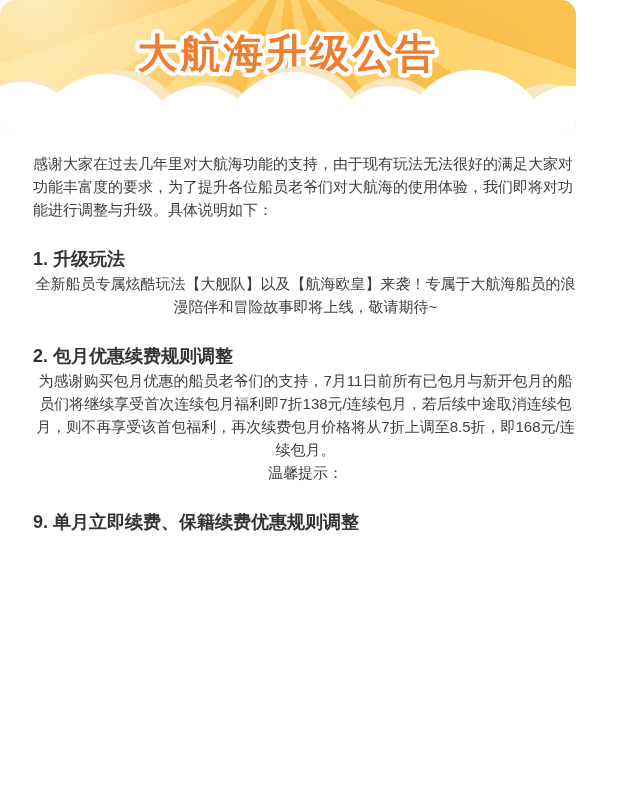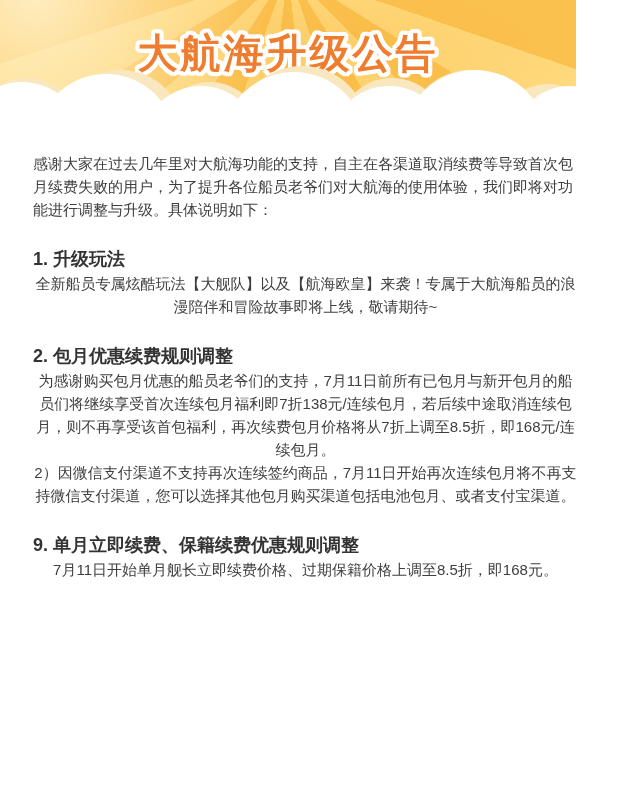--- a/index.html
+++ b/index.html
@@ -1,15 +1,15 @@
 <!DOCTYPE html>
 <html><head>
 <meta charset="utf-8">
 <style>
-  * { margin:0; padding:0; box-sizing:border-box; }
+  * { margin:0; padding:0; box-sizing:border-box;border-radius:15px; }
   html,body { background:#ffffff; }
   body {
     width:624px; height:800px; overflow:hidden;
     font-family:"Liberation Sans","DejaVu Sans",sans-serif;
   }
   .page { width:624px; height:800px; background:#ffffff; position:relative; }
 
   
   .banner {
     position:relative; width:576px; height:136px; overflow:hidden;
@@ -64,33 +64,32 @@
     <i class="cloud front" style="left:142px; bottom:-68px; width:118px; height:118px;"></i>
     <i class="cloud front" style="left:222px; bottom:-80px; width:144px; height:144px;"></i>
     <i class="cloud front" style="left:330px; bottom:-68px; width:118px; height:118px;"></i>
     <i class="cloud front" style="left:402px; bottom:-80px; width:146px; height:146px;"></i>
     <i class="cloud front" style="left:512px; bottom:-66px; width:116px; height:116px;"></i>
     <span class="cloud-baseline"></span>
   </div>
 
   <div class="content">
 
-    <p class="intro">感谢大家在过去几年里对大航海功能的支持，自主在各渠道取消续费等导致首次包月续费失败的用户，为了提升各位船员老爷们对大航海的使用体验，我们即将对功能进行调整与升级。具体说明如下：</p>
+    <p class="intro">感谢大家在过去几年里对大航海功能的支持，由于现有玩法无法很好的满足大家对功能丰富度的要求，为了提升各位船员老爷们对大航海的使用体验，我们即将对功能进行调整与升级。具体说明如下：</p>
 
     <div class="section">
       <h2 class="section-heading">1. 升级玩法</h2>
       <p class="section-body">全新船员专属炫酷玩法【大舰队】以及【航海欧皇】来袭！专属于大航海船员的浪漫陪伴和冒险故事即将上线，敬请期待~</p>
     </div>
 
 
     <div class="section">
       <h2 class="section-heading">2. 包月优惠续费规则调整</h2>
       <p class="section-body">为感谢购买包月优惠的船员老爷们的支持，7月11日前所有已包月与新开包月的船员们将继续享受首次连续包月福利即7折138元/连续包月，若后续中途取消连续包月，则不再享受该首包福利，再次续费包月价格将从7折上调至8.5折，即168元/连续包月。</p>
-      <p class="tip">2）因微信支付渠道不支持再次连续签约商品，7月11日开始再次连续包月将不再支持微信支付渠道，您可以选择其他包月购买渠道包括电池包月、或者支付宝渠道。</p>
+      <p class="tips-label">温馨提示：</p>
     </div>
 
     <div class="section">
       <h2 class="section-heading">9. 单月立即续费、保籍续费优惠规则调整</h2>
-      <p class="section-body">7月11日开始单月舰长立即续费价格、过期保籍价格上调至8.5折，即168元。</p>
     </div>
 
   </div>
 </div>
 
 </body></html>

